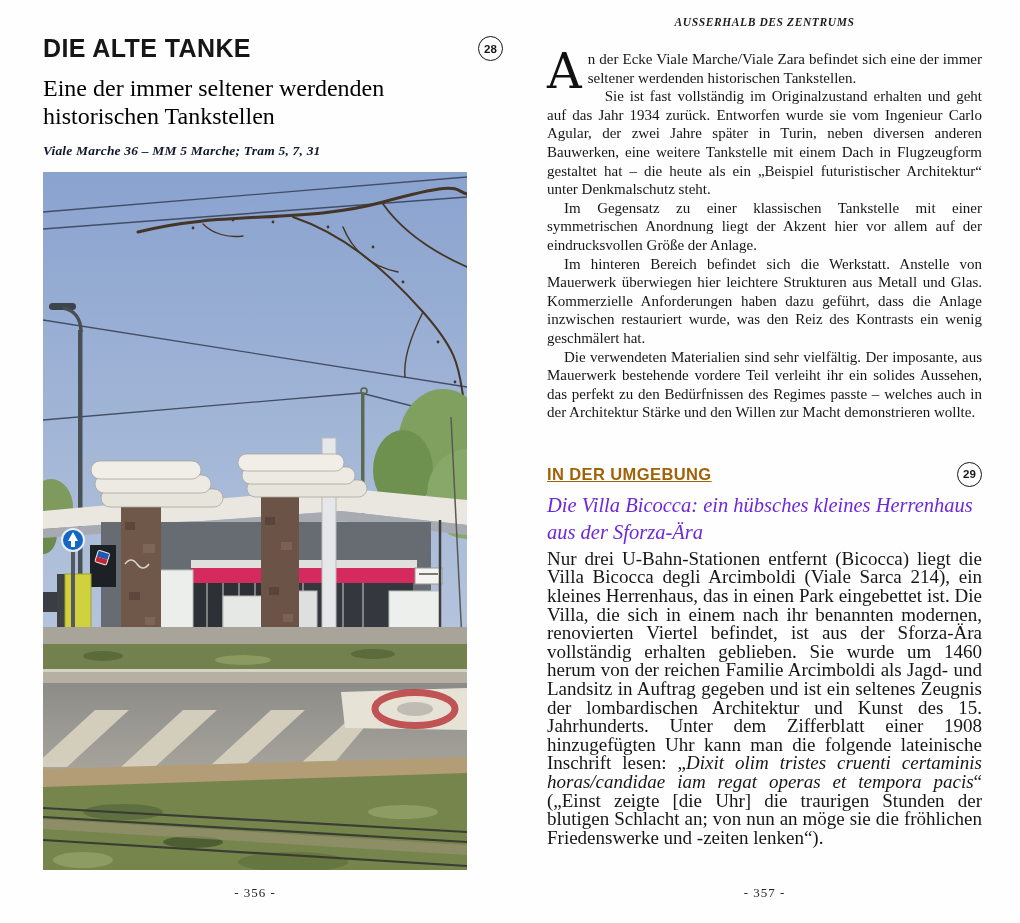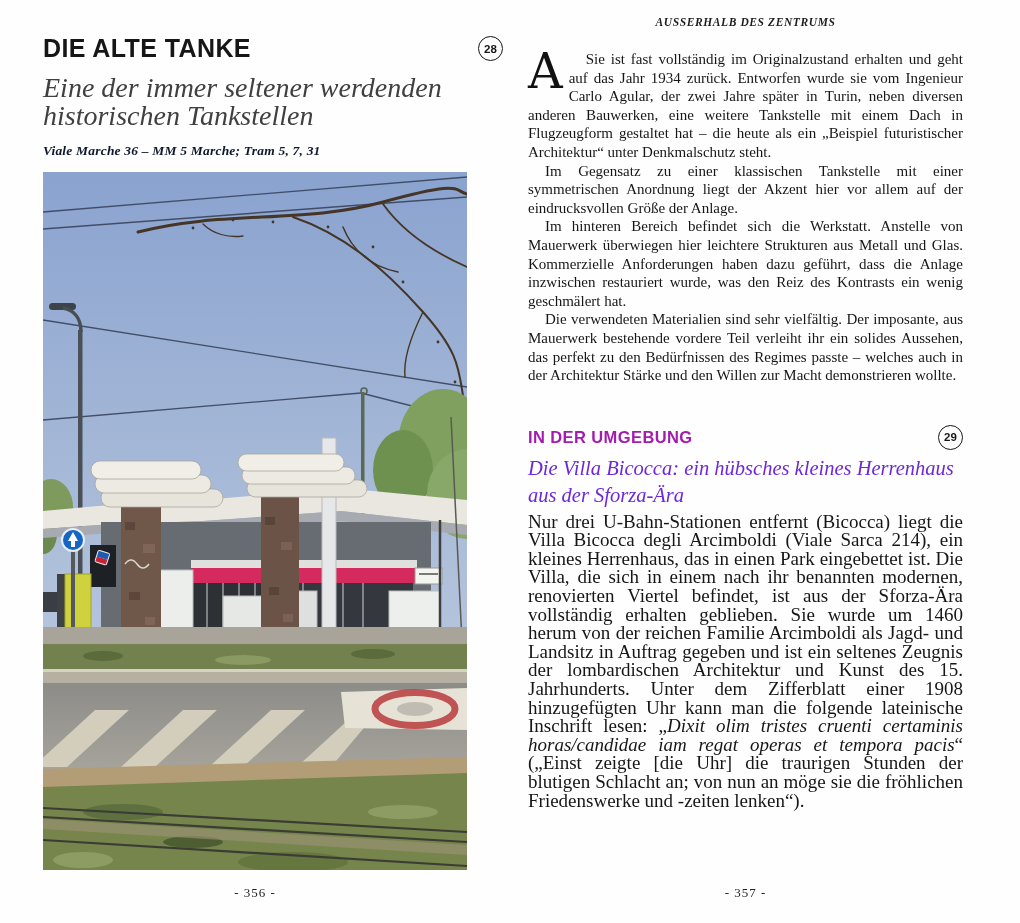--- a/index.html
+++ b/index.html
@@ -13,48 +13,48 @@
   .book-title{
     font-family:"Liberation Sans",sans-serif;font-weight:700;font-size:25px;
     letter-spacing:.4px;margin:0;color:#161616;
   }
   .badge{
     width:23px;height:23px;border:1.7px solid #161616;border-radius:50%;
     display:flex;align-items:center;justify-content:center;flex:0 0 auto;
     font-family:"Liberation Sans",sans-serif;font-weight:700;font-size:11.5px;color:#161616;margin-left:15px;
   }
   .subtitle{
-    font-style:italic;font-size:28px;line-height:28px;margin-top:11px;color:#404040;
+    font-size:24px;line-height:28px;margin-top:11px;color:#000000;
   }
   .address{
     font-style:italic;font-weight:600;font-size:13.5px;margin-top:13px;letter-spacing:.2px;color:#0f172a;
   }
   .photo-wrap{margin-top:13px;width:424px;height:698px;}
   .pagenum{
     position:absolute;top:885px;width:424px;text-align:center;
     font-size:13px;letter-spacing:1px;color:#222;
   }
   .pagenum.right{width:435px;}
   
-  .col-right{position:absolute;left:528px;top:0;width:435px;}
+  .col-right{position:absolute;left:547px;top:0;width:435px;}
   .running-header{
     text-align:center;font-style:italic;font-weight:600;font-size:11.5px;
     letter-spacing:.6px;margin-top:16px;color:#1d1d1d;
   }
   .article{margin-top:22px;text-align:justify;font-size:15px;line-height:18.6px;color:#161616;}
   .article p{margin:0;}
   .article p.indent{text-indent:17px;}
   .dropcap{
     float:left;font-family:"DejaVu Serif",serif;font-size:48px;line-height:37px;
     padding:3px 6px 0 0;color:#111;
   }
   .section-head-row{display:flex;justify-content:space-between;align-items:center;margin-top:40px;}
   .section-head{
     font-family:"Liberation Sans",sans-serif;font-weight:700;font-size:16.5px;
-    letter-spacing:.4px;margin:0;color:#a21caf;
+    letter-spacing:.4px;margin:0;color:#a16207;text-decoration:underline;
   }
   .villa-subtitle{
     font-style:italic;font-size:20.5px;line-height:27px;margin-top:5px;color:#6d28d9;
   }
   .villa-body{margin-top:4px;text-align:justify;font-size:19px;line-height:18.6px;color:#161616;}
   .latin{font-style:italic;}
 </style>
 </head>
 <body>
 
@@ -249,21 +249,21 @@
       </svg>
     </div>
 
     <div class="pagenum">- 356 -</div>
   </div>
 
   <div class="col-right">
     <div class="running-header">AUSSERHALB DES ZENTRUMS</div>
 
     <div class="article">
-      <p><span class="dropcap">A</span></p>
+      <p><span class="dropcap">A</span><span>n der Ecke Viale Marche/Viale Zara befindet sich eine der immer seltener werdenden historischen Tankstellen.</span></p>
       <p class="indent">Sie ist fast vollständig im Originalzustand erhalten und geht auf das Jahr 1934 zurück. Entworfen wurde sie vom Ingenieur Carlo Agular, der zwei Jahre später in Turin, neben diversen anderen Bauwerken, eine weitere Tankstelle mit einem Dach in Flugzeugform gestaltet hat – die heute als ein „Beispiel futuristischer Architektur“ unter Denkmalschutz steht.</p>
       <p class="indent">Im Gegensatz zu einer klassischen Tankstelle mit einer symmetrischen Anordnung liegt der Akzent hier vor allem auf der eindrucksvollen Größe der Anlage.</p>
       <p class="indent">Im hinteren Bereich befindet sich die Werkstatt. Anstelle von Mauerwerk überwiegen hier leichtere Strukturen aus Metall und Glas. Kommerzielle Anforderungen haben dazu geführt, dass die Anlage inzwischen restauriert wurde, was den Reiz des Kontrasts ein wenig geschmälert hat.</p>
       <p class="indent">Die verwendeten Materialien sind sehr vielfältig. Der imposante, aus Mauerwerk bestehende vordere Teil verleiht ihr ein solides Aussehen, das perfekt zu den Bedürfnissen des Regimes passte – welches auch in der Architektur Stärke und den Willen zur Macht demonstrieren wollte.</p>
     </div>
 
     <div class="section-head-row">
       <h2 class="section-head">IN DER UMGEBUNG</h2>
       <span class="badge">29</span>
     </div>

